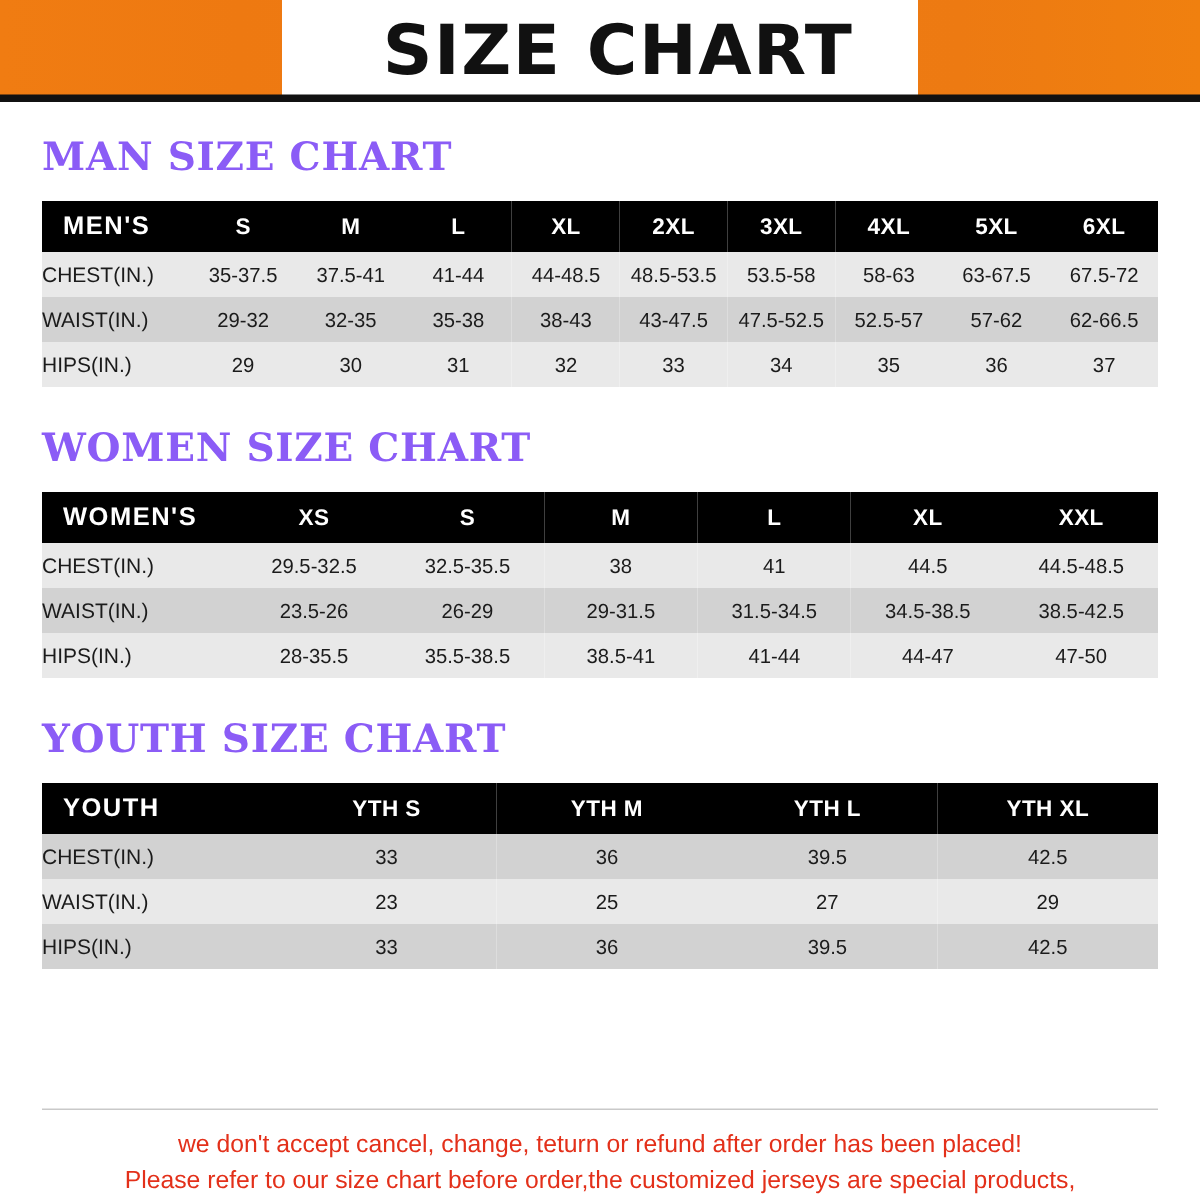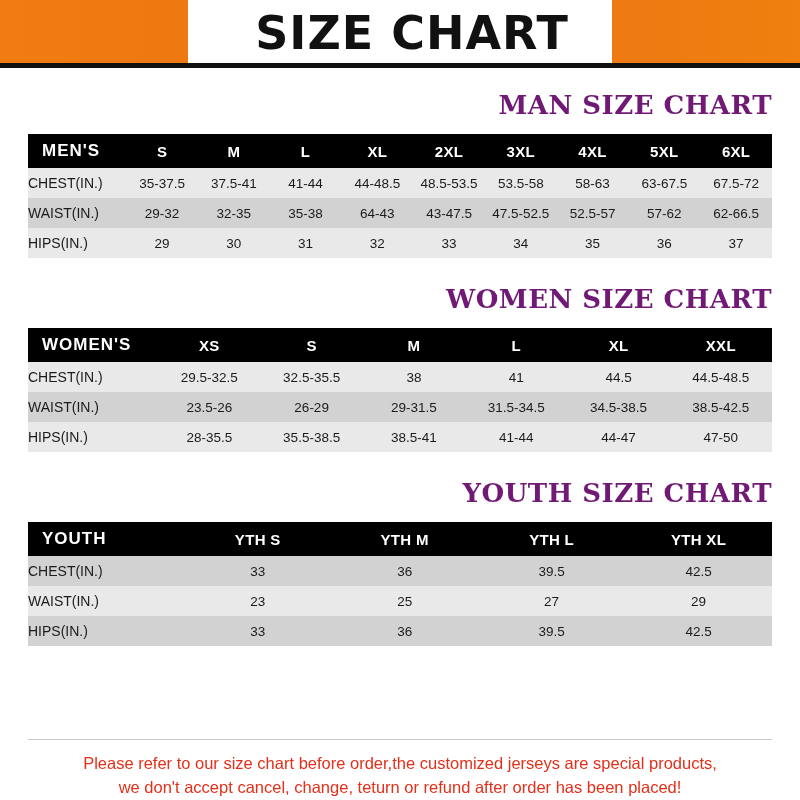--- a/index.html
+++ b/index.html
@@ -60,25 +60,25 @@
     background: #111111;
   }
   
   .content {
     padding: 0 28px;
     flex: 1 1 auto;
     display: flex;
     flex-direction: column;
   }
   .section-title {
-    text-align: right;
+    text-align: left;
     font-family: "DejaVu Serif", serif;
     font-weight: bold;
     font-size: 26px;
-    color: #701a75;
+    color: #8b5cf6;
     letter-spacing: 0.5px;
   }
   .tbl {
     width: 100%;
     border-collapse: collapse;
     table-layout: fixed;
     border-radius: 20px;
   }
   .tbl th, .tbl td {
     text-align: center;
@@ -189,21 +189,21 @@
           <td>53.5-58</td>
           <td>58-63</td>
           <td>63-67.5</td>
           <td>67.5-72</td>
         </tr>
         <tr class="even">
           <td class="lbl">WAIST(IN.)</td>
           <td>29-32</td>
           <td>32-35</td>
           <td>35-38</td>
-          <td>64-43</td>
+          <td>38-43</td>
           <td>43-47.5</td>
           <td>47.5-52.5</td>
           <td>52.5-57</td>
           <td>57-62</td>
           <td>62-66.5</td>
         </tr>
         <tr class="odd">
           <td class="lbl">HIPS(IN.)</td>
           <td>29</td>
           <td>30</td>
@@ -317,17 +317,17 @@
           <td>39.5</td>
           <td>42.5</td>
         </tr>
       </tbody>
     </table>
 
     <div style="flex:1 1 auto"></div>
   </div>
 
   <div class="note">
+    <p>we don't accept cancel, change, teturn or refund after order has been placed!</p>
     <p>Please refer to our size chart before order,the customized jerseys are special products,</p>
-    <p>we don't accept cancel, change, teturn or refund after order has been placed!</p>
   </div>
 
 </div>
 
 </body></html>

